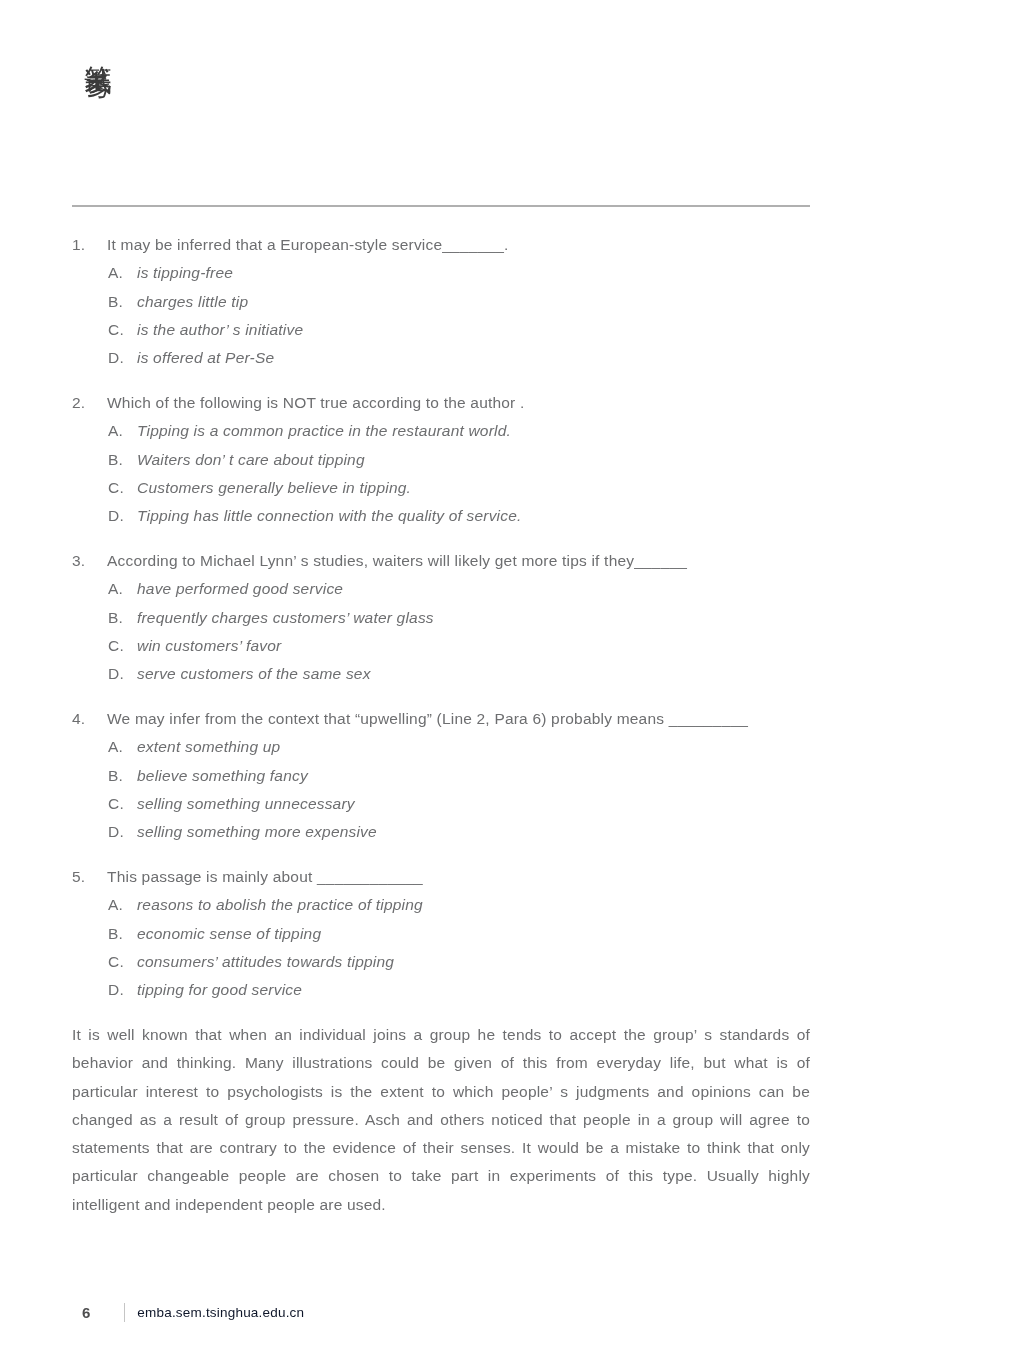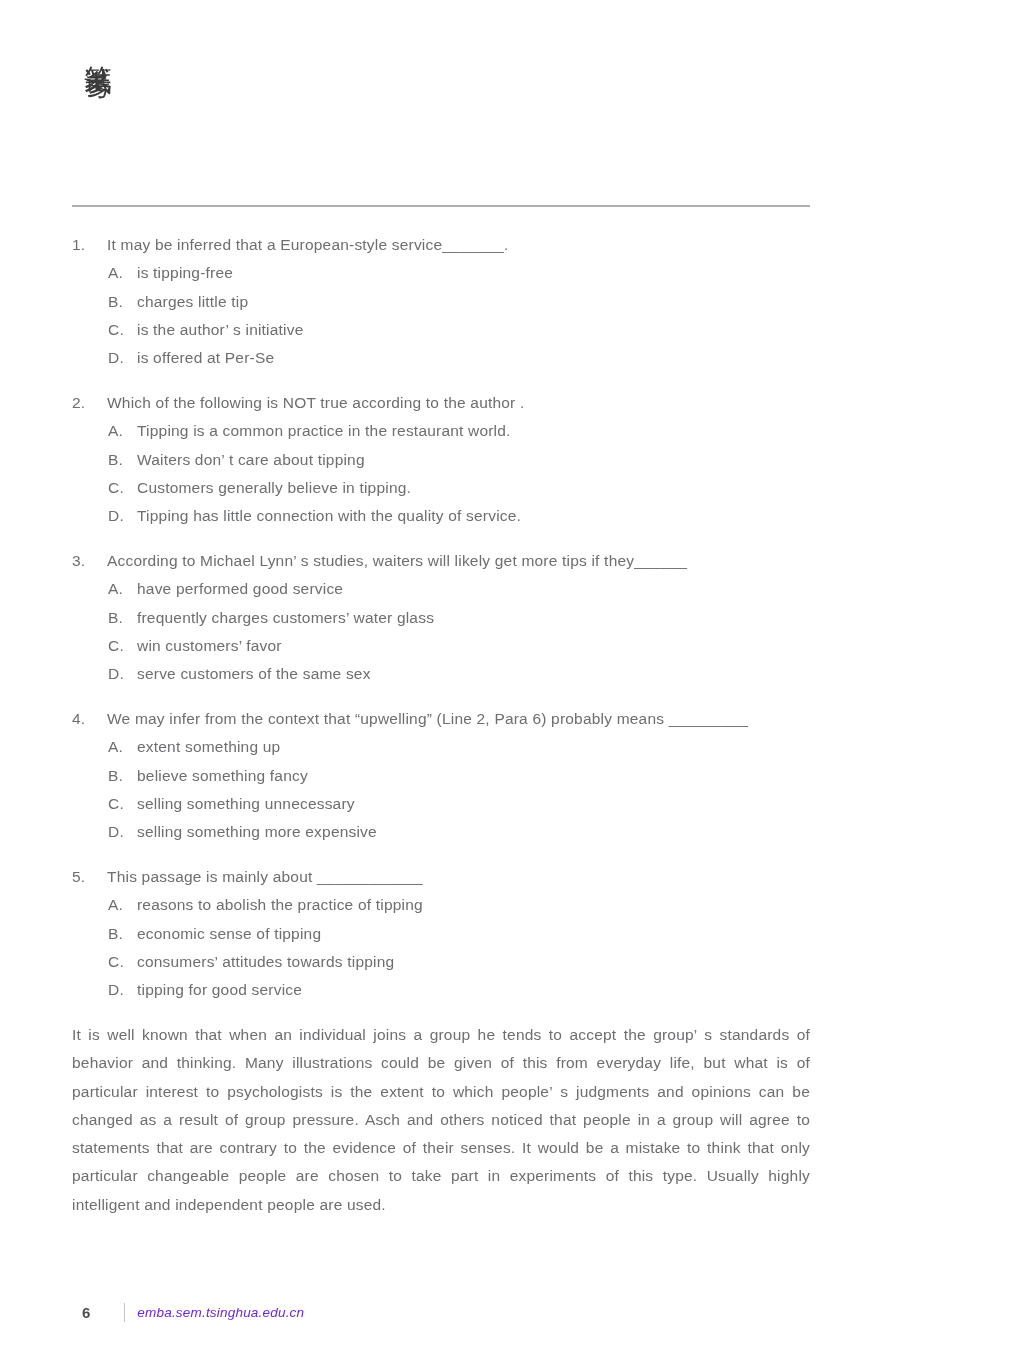--- a/index.html
+++ b/index.html
@@ -49,21 +49,21 @@
     line-height: 28.3px;
     color: #6d6e70;
     letter-spacing: 0.2px;
   }
   .question { margin-bottom: 16.5px; }
   .q-row { display: flex; }
   .q-num { width: 35px; flex: 0 0 35px; }
   .q-stem { flex: 1; }
   .opt-row { display: flex; padding-left: 36px; }
   .opt-letter { width: 29px; flex: 0 0 29px; }
-  .opt-text { flex: 1; }
+  .opt-text { flex: 1; font-style: italic; }
   .para {
     text-align: justify;
     margin-top: 0;
   }
   .para.last { text-align: left; }
   
   .footer {
     position: absolute;
     left: 82px;
     top: 1303px;
@@ -77,23 +77,22 @@
   }
   .footer .sep {
     width: 1px;
     height: 19px;
     background: #c5c5c5;
     margin-left: 34px;
     margin-right: 12px;
   }
   .footer .site {
     font-size: 13.5px;
-    color: #6d28d9;
+    color: #0f172a;
     letter-spacing: 0.2px;
-    font-style: italic;
   }
 </style>
 </head>
 <body>
 
 <div class="page">
 
   <div class="vertical-title">笔试参考</div>
 
   <div class="header-rule"></div>

